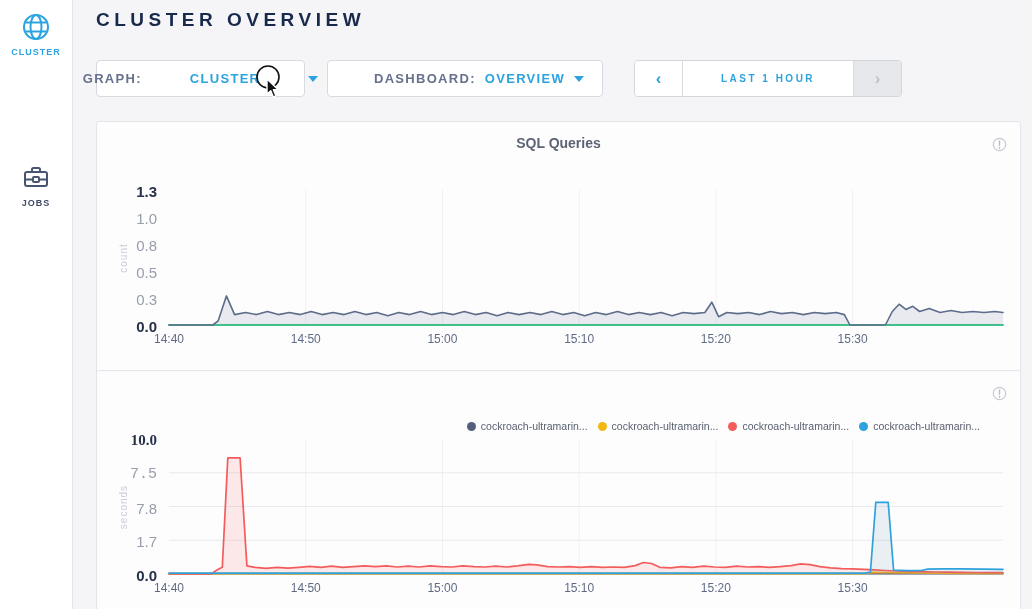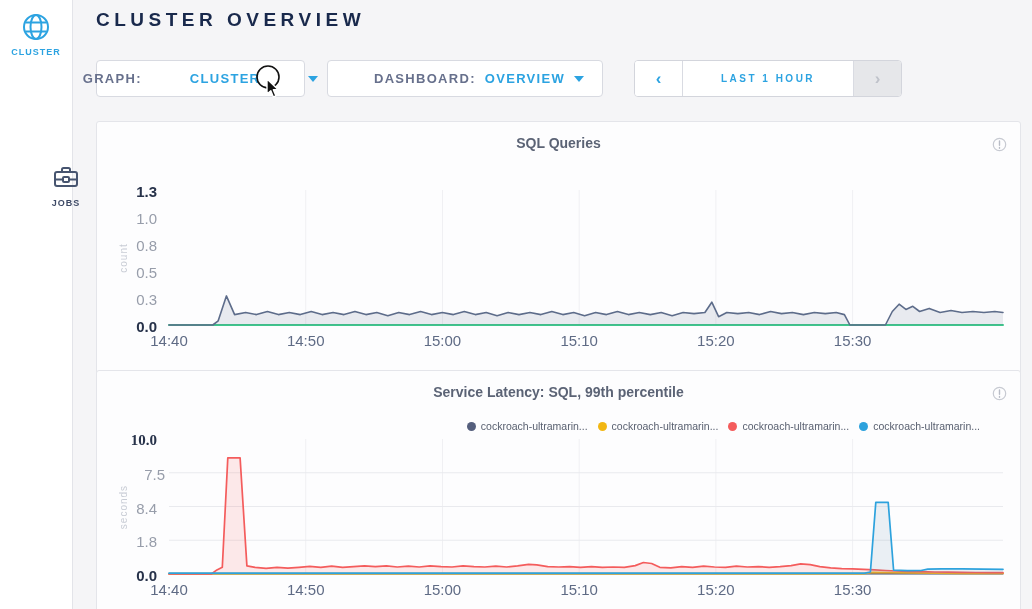--- a/index.html
+++ b/index.html
@@ -13,21 +13,21 @@
   
   .sidebar { position:absolute; left:0; top:0; width:73px; height:609px;
     background:#ffffff; border-right:1px solid #e3e4e9; z-index:5; }
   .side-item { width:100%; text-align:center; cursor:pointer; }
   .side-item svg { display:block; margin:0 auto; }
   .side-label { display:block; font-size:9px; font-weight:bold; letter-spacing:1px;
     color:#3e4a66; margin-top:4px; }
   .side-item.active .side-label { color:#2ca3e1; }
   .si-cluster { position:absolute; top:11px; left:0; }
   .si-databases { position:absolute; top:84px; left:0; }
-  .si-jobs { position:absolute; top:162px; left:0;margin-left:30px; }
+  .si-jobs { position:absolute; top:162px; left:0; }
   
   .page-title { position:absolute; left:96px; top:9px; font-size:19px; font-weight:800;
     letter-spacing:4.5px; color:#19294c; }
   
   .dropdown { position:absolute; top:60px; height:37px; background:#fff;
     border:1px solid #d8dae1; border-radius:4px; display:flex; align-items:center;
     justify-content:center; gap:9px; cursor:pointer; }
   .dd-label { font-size:13px; font-weight:bold; letter-spacing:1.3px; color:#67708c; }
   .dd-value { font-size:13px; font-weight:bold; letter-spacing:1.3px; color:#2ca3e1; }
   .caret { width:0; height:0; border-left:5px solid transparent;
@@ -51,21 +51,21 @@
     border:1px solid #e4e5ea; border-radius:3px; }
   .card-1 { top:121px; height:302px;text-decoration:underline; }
   .card-2 { top:370px; height:260px; }
   .chart-title { position:absolute; top:13px; left:0; right:0; text-align:center;
     font-size:14px; font-weight:bold; color:#5b6375; }
   .info-icon { position:absolute; top:15px; right:13px; }
   .chart-body { position:absolute; left:0; top:0; right:0; bottom:0; }
   .chart-body svg { position:absolute; left:0; top:0; }
   .ytick { position:absolute; width:44px; text-align:right; font-size:15px; color:#979daa; }
   .ytick.strong { color:#27324a; font-weight:bold; }
-  .xtick { position:absolute; width:60px; text-align:center; font-size:15px; color:#5f6b85; }
+  .xtick { position:absolute; width:60px; text-align:center; font-size:12px; color:#5f6b85; }
   .axis-label { position:absolute; font-size:10px; letter-spacing:1px; color:#c8ccd5;
     white-space:nowrap; }
   .legend { position:absolute; top:49px; right:40px; display:flex; gap:10px;
     align-items:center; }
   .legend-item { display:flex; align-items:center; gap:5px; font-size:10.5px;
     color:#596070; cursor:pointer; }
   .legend-dot { width:9px; height:9px; border-radius:50%; }
   .resize-handle { position:absolute; right:2px; bottom:2px; width:9px; height:9px;
     background:linear-gradient(135deg, transparent 55%, #dfe0e5 55%, #dfe0e5 68%, transparent 68%); }
 </style>
@@ -150,21 +150,20 @@
       <div class="xtick" style="left: 315.443px; top: 210px;">15:00</div>
       <div class="xtick" style="left: 452.164px; top: 210px;">15:10</div>
       <div class="xtick" style="left: 588.885px; top: 210px;">15:20</div>
       <div class="xtick" style="left: 725.607px; top: 210px;">15:30</div>
       <div class="axis-label" style="left: 26px; top: 135.5px; transform: translate(-50%, -50%) rotate(-90deg);">count</div>
     </div>
   <div class="resize-handle"></div>
 </section>
 
 <section class="card card-2">
-  <div class="chart-title">Service Latency: SQL, 99th percentile</div>
   <svg class="info-icon" width="15" height="15" viewBox="0 0 15 15">
     <circle cx="7.5" cy="7.5" r="6.2" fill="none" stroke="#c7cad2" stroke-width="1.2"></circle>
     <path d="M7.5,4 V8.2 M7.5,10.4 V11.2" stroke="#b8bcc6" stroke-width="1.4" stroke-linecap="round"></path>
   </svg>
   <div class="chart-body">
       <svg width="923" height="258">
         <line x1="208.72131147540983" y1="68" x2="208.72131147540983" y2="203" stroke="#f0f0f3" stroke-width="1"></line>
         <line x1="345.44262295081967" y1="68" x2="345.44262295081967" y2="203" stroke="#f0f0f3" stroke-width="1"></line>
         <line x1="482.1639344262295" y1="68" x2="482.1639344262295" y2="203" stroke="#f0f0f3" stroke-width="1"></line>
         <line x1="618.8852459016393" y1="68" x2="618.8852459016393" y2="203" stroke="#f0f0f3" stroke-width="1"></line>
@@ -174,23 +173,23 @@
         <line x1="72" y1="101.75" x2="906" y2="101.75" stroke="#e9eaee" stroke-width="1"></line>
         <line x1="72" y1="203" x2="906" y2="203" stroke="#d9dbe0" stroke-width="1"></line>
         <path d="M72.0,202.7 L906.0,202.7" fill="none" stroke="#555f7d" stroke-width="1.5" stroke-linejoin="round" stroke-linecap="round"></path>
         <path d="M72.0,202.6 L766.5,202.6 L776.1,201.4 L791.2,201.7 L810.3,201.9 L837.6,202.2 L865.0,202.3 L906.0,202.3" fill="none" stroke="#f2b713" stroke-width="1.7" stroke-linejoin="round" stroke-linecap="round"></path>
         <path d="M72.0,203.0 L114.4,203.0 L119.9,198.9 L125.3,196.3 L130.8,86.9 L143.1,86.9 L149.9,194.9 L158.1,196.3 L169.1,197.3 L180.0,196.3 L190.9,197.1 L201.9,196.3 L212.8,195.4 L223.8,196.3 L234.7,195.2 L245.6,196.3 L256.6,195.6 L267.5,194.9 L278.4,195.6 L289.4,194.9 L300.3,196.0 L311.3,195.2 L322.2,196.0 L333.1,194.9 L344.1,195.6 L355.0,196.0 L366.0,194.9 L376.9,195.6 L387.8,196.0 L398.8,195.2 L409.7,196.0 L420.6,194.9 L431.6,193.3 L439.8,193.8 L450.7,195.6 L461.7,196.0 L472.6,195.6 L483.5,196.3 L494.5,195.6 L505.4,196.3 L516.3,196.0 L527.3,196.3 L538.2,194.6 L546.4,191.5 L554.6,192.5 L562.8,196.3 L573.8,196.9 L584.7,195.6 L595.6,196.3 L606.6,195.2 L617.5,196.0 L628.5,196.3 L639.4,195.2 L650.3,196.0 L661.3,195.6 L672.2,196.3 L683.1,195.6 L694.1,194.6 L703.7,192.9 L713.2,193.6 L722.8,195.6 L733.7,196.9 L744.7,197.6 L755.6,197.9 L766.5,198.3 L777.5,198.9 L788.4,199.5 L799.4,200.0 L810.3,200.3 L824.0,200.7 L837.6,201.0 L851.3,201.2 L865.0,201.4 L878.7,201.5 L892.3,201.7 L906.0,201.7 L906.0,203.0 L72.0,203.0 Z" fill="rgba(244,92,92,0.13)" stroke="none"></path>
         <path d="M72.0,203.0 L114.4,203.0 L119.9,198.9 L125.3,196.3 L130.8,86.9 L143.1,86.9 L149.9,194.9 L158.1,196.3 L169.1,197.3 L180.0,196.3 L190.9,197.1 L201.9,196.3 L212.8,195.4 L223.8,196.3 L234.7,195.2 L245.6,196.3 L256.6,195.6 L267.5,194.9 L278.4,195.6 L289.4,194.9 L300.3,196.0 L311.3,195.2 L322.2,196.0 L333.1,194.9 L344.1,195.6 L355.0,196.0 L366.0,194.9 L376.9,195.6 L387.8,196.0 L398.8,195.2 L409.7,196.0 L420.6,194.9 L431.6,193.3 L439.8,193.8 L450.7,195.6 L461.7,196.0 L472.6,195.6 L483.5,196.3 L494.5,195.6 L505.4,196.3 L516.3,196.0 L527.3,196.3 L538.2,194.6 L546.4,191.5 L554.6,192.5 L562.8,196.3 L573.8,196.9 L584.7,195.6 L595.6,196.3 L606.6,195.2 L617.5,196.0 L628.5,196.3 L639.4,195.2 L650.3,196.0 L661.3,195.6 L672.2,196.3 L683.1,195.6 L694.1,194.6 L703.7,192.9 L713.2,193.6 L722.8,195.6 L733.7,196.9 L744.7,197.6 L755.6,197.9 L766.5,198.3 L777.5,198.9 L788.4,199.5 L799.4,200.0 L810.3,200.3 L824.0,200.7 L837.6,201.0 L851.3,201.2 L865.0,201.4 L878.7,201.5 L892.3,201.7 L906.0,201.7" fill="none" stroke="#f45c5c" stroke-width="1.7" stroke-linejoin="round" stroke-linecap="round"></path>
         <path d="M72.0,202.2 L767.9,202.2 L773.4,201.0 L778.8,131.4 L791.2,131.4 L796.6,199.2 L810.3,199.6 L824.0,199.5 L830.8,198.1 L844.5,197.9 L865.0,197.9 L885.5,198.1 L906.0,198.3 L906.0,203.0 L72.0,203.0 Z" fill="rgba(100,140,170,0.12)" stroke="none"></path>
         <path d="M72.0,202.2 L767.9,202.2 L773.4,201.0 L778.8,131.4 L791.2,131.4 L796.6,199.2 L810.3,199.6 L824.0,199.5 L830.8,198.1 L844.5,197.9 L865.0,197.9 L885.5,198.1 L906.0,198.3" fill="none" stroke="#2da2dd" stroke-width="1.7" stroke-linejoin="round" stroke-linecap="round"></path>
       </svg>
       <div class="ytick strong" style="left: 16px; top: 196px;">0.0</div>
-      <div class="ytick" style="left: 16px; top: 162.25px;">1.8</div>
-      <div class="ytick" style="left: 16px; top: 128.5px;">8.4</div>
-      <div class="ytick" style="left: 24px; top: 94.75px;">7.5</div>
+      <div class="ytick" style="left: 16px; top: 162.25px;">1.7</div>
+      <div class="ytick" style="left: 16px; top: 128.5px;">7.8</div>
+      <div class="ytick" style="left: 16px; top: 94.75px; font-family: Liberation Mono, monospace;">7.5</div>
       <div class="ytick strong" style="left: 16px; top: 61px; font-family: Liberation Serif, serif;">10.0</div>
       <div class="xtick" style="left: 42px; top: 210px;">14:40</div>
       <div class="xtick" style="left: 178.721px; top: 210px;">14:50</div>
       <div class="xtick" style="left: 315.443px; top: 210px;">15:00</div>
       <div class="xtick" style="left: 452.164px; top: 210px;">15:10</div>
       <div class="xtick" style="left: 588.885px; top: 210px;">15:20</div>
       <div class="xtick" style="left: 725.607px; top: 210px;">15:30</div>
       <div class="axis-label" style="left: 26px; top: 135.5px; transform: translate(-50%, -50%) rotate(-90deg);">seconds</div>
       <div class="legend">
         <div class="legend-item">

